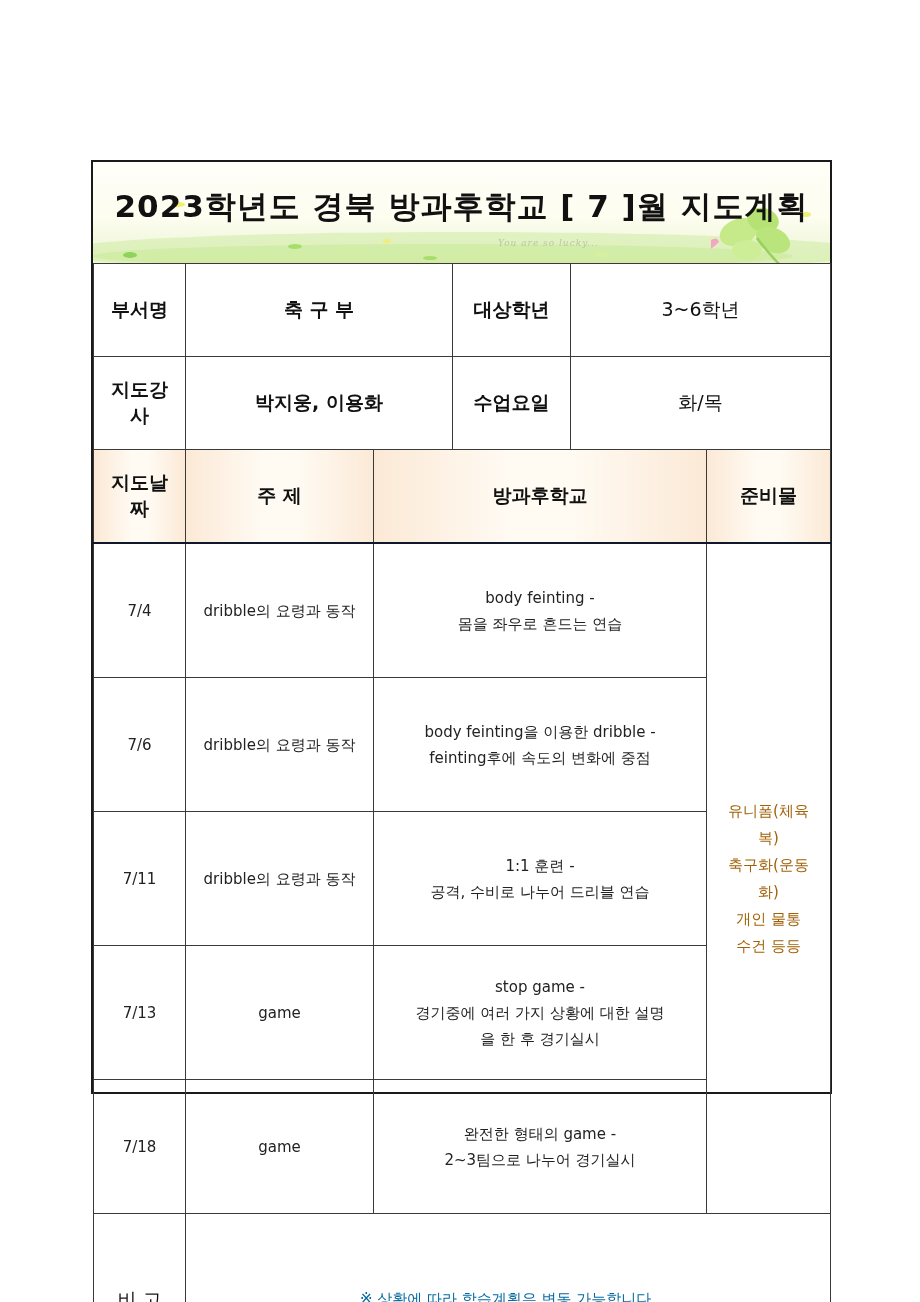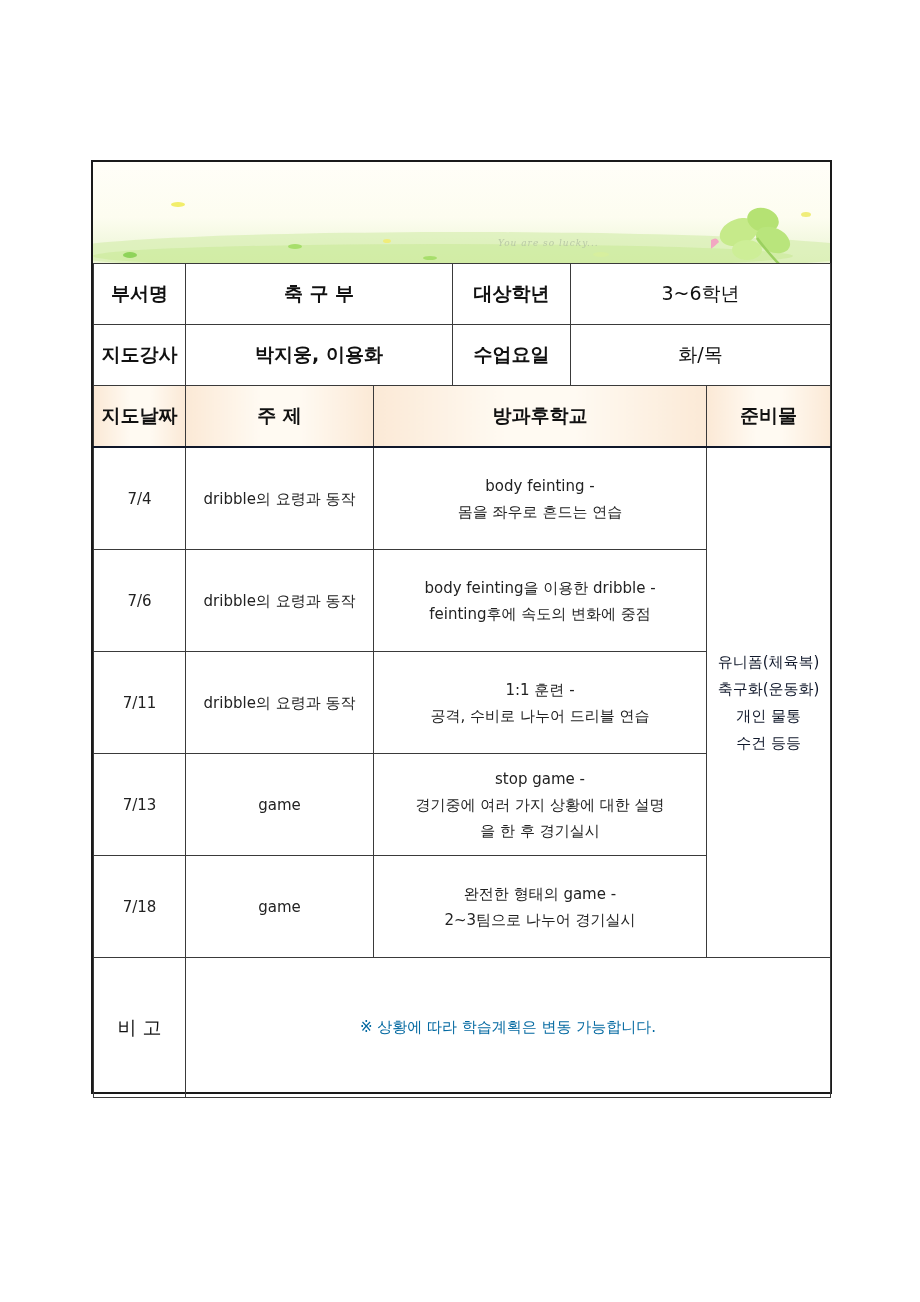--- a/index.html
+++ b/index.html
@@ -17,34 +17,34 @@
   .swoosh2 { position: absolute; left: 0; top: 82px; width: 700px; height: 24px;
              border-radius: 50%; background: rgba(190,228,130,0.35); }
   .dot { position: absolute; border-radius: 50%; }
   .lucky { position: absolute; left: 405px; top: 76px; font-size: 9px; color: #b9c9a6;
            font-style: italic; letter-spacing: 1px; font-family: "DejaVu Serif", serif; }
   .clover { position: absolute; left: 618px; top: 44px; width: 90px; height: 60px; }
 
   table.grid { position: absolute; left: 0; top: 101px; width: 737px; border-collapse: collapse;
                table-layout: fixed; }
   table.grid td { border: 1px solid #3a3a3a; text-align: center; vertical-align: middle;
-                  padding: 0; overflow: hidden; }
+                  padding: 16px; overflow: hidden; }
   .lbl { font-weight: bold; font-size: 19px; }
   .val { font-size: 19px; margin-top: 42px; }
   .val-bold { font-size: 19px; font-weight: bold; margin-top: 34px; }
   .hdr { font-weight: bold; font-size: 19px;
          background: linear-gradient(90deg, #fbe9d6 0%, #fffaf2 40%, #fffaf2 60%, #fbe9d6 100%); }
   .cell { font-size: 15px; line-height: 26px; color: #222; }
   .note { font-size: 15px; color: #0369a1; }
   tr.r-info td { height: 60px; }
   tr.r-hdr td { height: 60px; }
   tr.r-hdr { border-bottom: 2px solid #0f172a; }
   tr.r-data td { height: 101px; }
   tr.r-note td { height: 139px; }
-  .prep { font-size: 15px; line-height: 27px; color: #0f172a; }
+  .prep { font-size: 15px; line-height: 27px; color: #a16207; }
   .bottom-thick td { border-top: 2px solid #1a1a1a; }
 </style>
 </head>
 <body>
 
 <div class="sheet">
   <div class="banner">
     <div class="swoosh"></div>
     <div class="swoosh2"></div>
     <div class="dot" style="left:78px;top:40px;width:14px;height:5px;background:#f2ee6a;"></div>
@@ -56,20 +56,21 @@
     <div class="dot" style="left:500px;top:90px;width:16px;height:5px;background:#d7ef9f;"></div>
     <div class="lucky">You are so lucky...</div>
     <svg class="clover" viewBox="0 0 90 60">
       <ellipse cx="28" cy="26" rx="20" ry="13" fill="#c6ea8a" transform="rotate(-20 28 26)"></ellipse>
       <ellipse cx="52" cy="14" rx="16" ry="12" fill="#b5e273" transform="rotate(15 52 14)"></ellipse>
       <ellipse cx="62" cy="34" rx="18" ry="12" fill="#b9e57c" transform="rotate(25 62 34)"></ellipse>
       <ellipse cx="36" cy="44" rx="15" ry="10" fill="#cdee97"></ellipse>
       <path d="M46 32 Q58 48 70 60" stroke="#9bd060" stroke-width="2.5" fill="none"></path>
       <path d="M-10 40 Q-4 34 2 38 Q8 34 10 40 Q4 46 0 48 Z" fill="#f2a6c2" transform="translate(-2 -4)"></path>
     </svg>
+    <div class="banner-title">2023학년도 경북 방과후학교 [ 7 ]월 지도계획</div>
   </div>
 
   <table class="grid">
     <colgroup>
       <col style="width:92px">
       <col style="width:188px">
       <col style="width:79px">
       <col style="width:118px">
       <col style="width:136px">
       <col style="width:124px">

